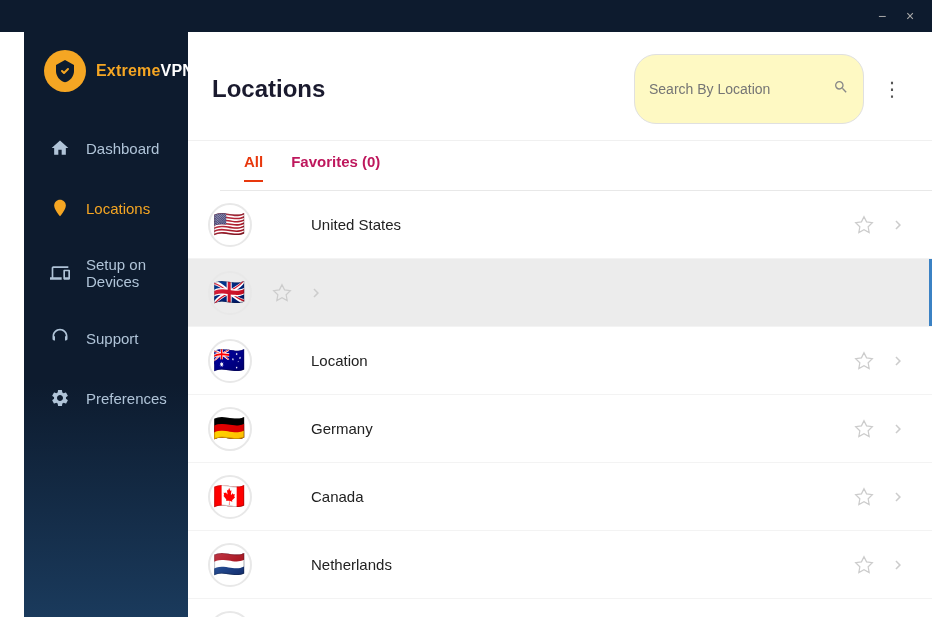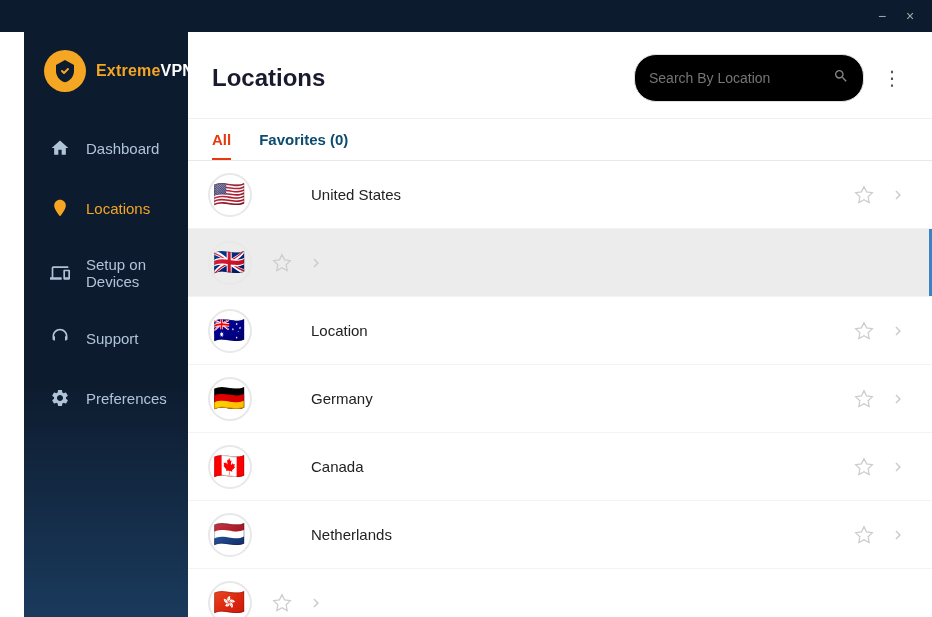--- a/index.html
+++ b/index.html
@@ -109,54 +109,55 @@
     .header-right {
       display: flex;
       align-items: center;
       gap: 12px;
     }
     .search-box {
       display: flex;
       align-items: center;
       border: 1.5px solid #e0e0e0;
       border-radius: 22px;
-      padding: 13px 14px;
+      padding: 24px 14px;
       gap: 8px;
       width: 230px;
-      background: #000000;
+      background: #fef9c3;
     }
     .search-box input {
       border: none; outline: none;
       font-size: 14px; color: #888;
       background: transparent;
       width: 100%;
     }
     .search-icon-btn {
       color: #888; font-size: 16px; cursor: pointer;
     }
     .more-btn {
       width: 32px; height: 32px;
       display: flex; align-items: center; justify-content: center;
       cursor: pointer; color: #555; font-size: 20px; border-radius: 50%;
     }
 
     
     .tabs {
       display: flex;
       align-items: center;
-      padding: 12px 24px 0 24px;
+      padding: 12px 24px 8px 24px;
       gap: 28px;
       border-bottom: 1px solid #e8e8e8;
+      margin-left: 32px;
     }
     .tab {
       font-size: 15px;
       font-weight: 600;
       padding-bottom: 10px;
       cursor: pointer;
-      color: #0c4a6e;
+      color: #be185d;
       border-bottom: 2.5px solid transparent;
     }
     .tab.active {
       color: #e8380d;
       border-bottom: 2.5px solid #e8380d;
     }
 
     
     .location-list {
       flex: 1;

